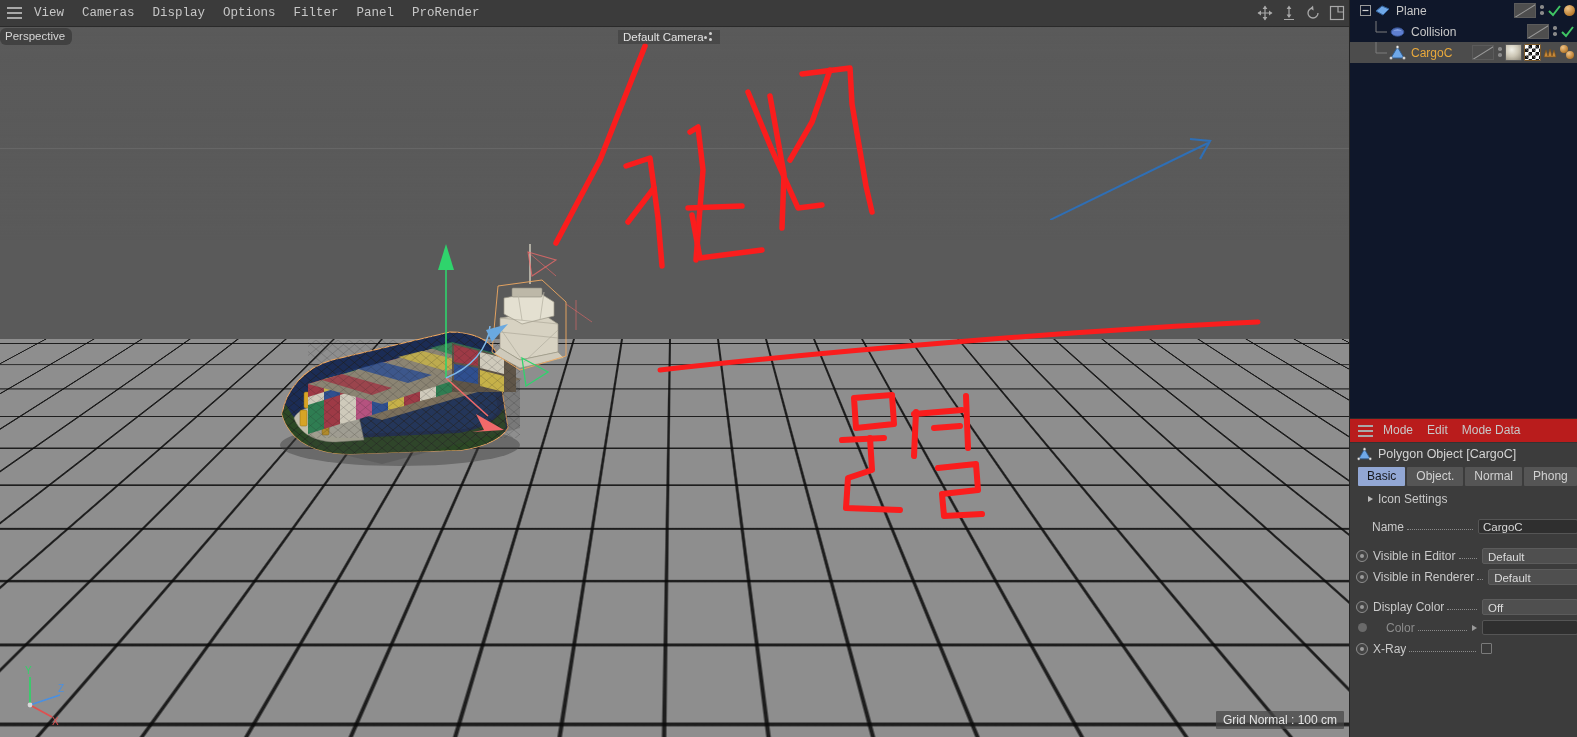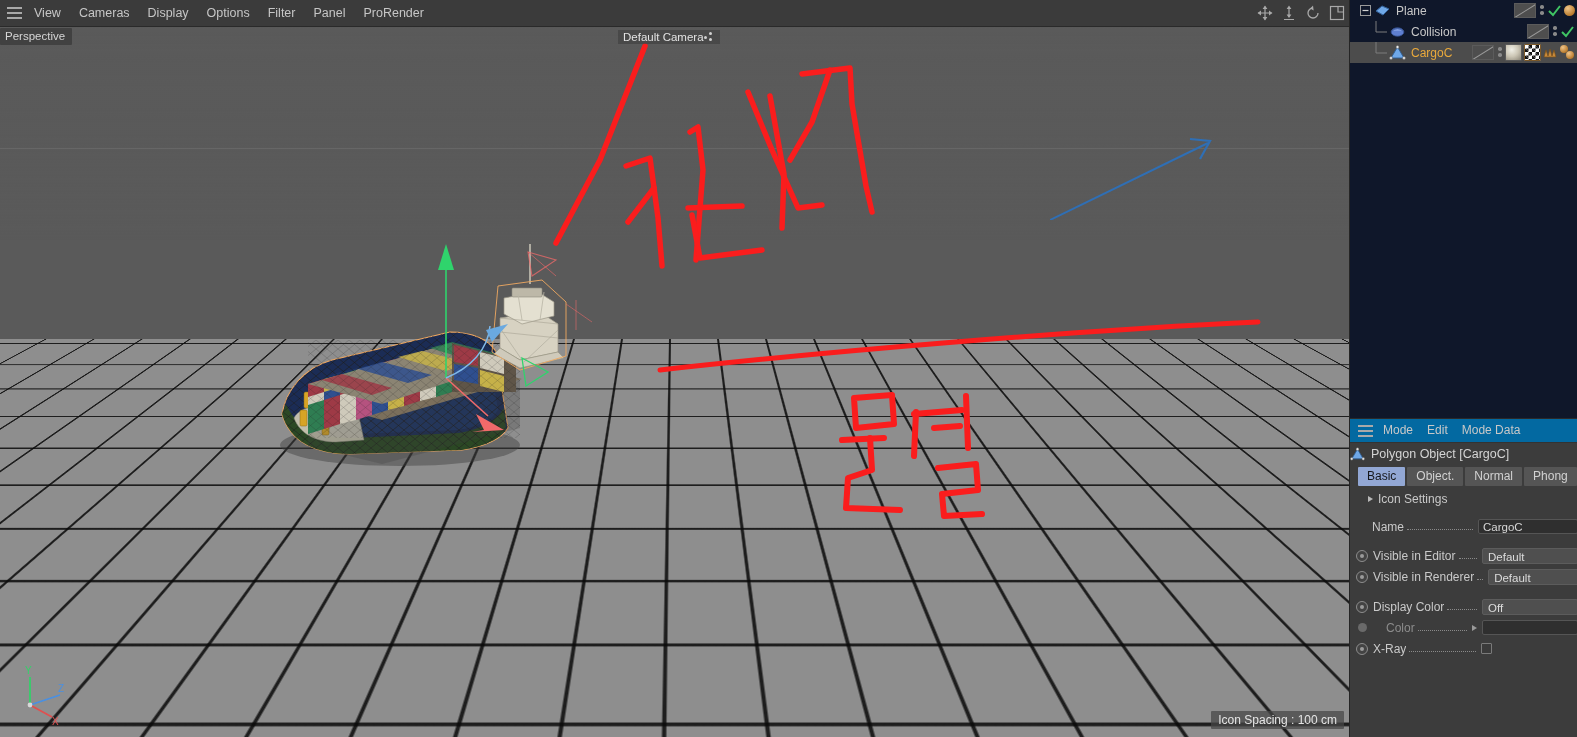--- a/index.html
+++ b/index.html
@@ -57,31 +57,31 @@
     position:absolute;left:0;top:0;width:1349px;height:26px;
     background:#3b3b3b;border-bottom:1px solid #2a2a2a;
     display:flex;align-items:center;z-index:30;
   }
   .hamburger{
     width:22px;height:26px;display:flex;flex-direction:column;
     align-items:center;justify-content:center;gap:3px;margin-left:3px;cursor:pointer;
   }
   .hamburger i{display:block;width:15px;height:2px;background:#a9a9a9;}
   .vp-menubar .mi{
-    padding:0 9px;line-height:26px;height:26px;color:#c6c6c6;font-size:12.5px;cursor:pointer;
+    padding:0 9px;line-height:26px;height:26px;color:#c6c6c6;font-size:12.5px;cursor:pointer;font-family:Liberation Mono, monospace;
   }
   .vp-icons{
     position:absolute;right:4px;top:0;height:26px;display:flex;align-items:center;gap:8px;
   }
   .vp-icons .vi{width:16px;height:16px;opacity:.82;cursor:pointer;}
 
   .persp-label{
     position:absolute;left:0;top:28px;z-index:30;
     background:rgba(62,62,62,.88);color:#d6d6d6;
-    padding:2px 7px 3px 5px;font-size:11.5px;border-radius:1px;text-align:center;
+    padding:2px 7px 3px 5px;font-size:11.5px;border-radius:6px;text-align:center;
   }
   .cam-label{
     position:absolute;left:618px;top:30px;z-index:30;
     background:rgba(62,62,62,.6);color:#e2e2e2;
     padding:1px 5px;font-size:11.5px;display:flex;align-items:flex-end;gap:0;
   }
   .cam-dots{display:inline-block;width:11px;height:11px;position:relative;}
   .cam-dots b{position:absolute;width:3px;height:3px;border-radius:50%;background:#cfcfcf;}
   .cam-dots b:nth-child(1){left:0;top:4px;}
   .cam-dots b:nth-child(2){left:5px;top:0;}
@@ -151,28 +151,28 @@
   }
   .tag.balls{background:transparent;position:relative;}
   .tag.balls b{position:absolute;border-radius:50%;background:radial-gradient(circle at 35% 30%,#f0c58a,#b97c2e 70%,#7a4f18);}
   .tag.balls b:nth-child(1){width:8px;height:8px;left:0;top:0;}
   .tag.balls b:nth-child(2){width:8px;height:8px;left:6px;top:6px;}
   .tag.ball1{background:radial-gradient(circle at 35% 30%,#f0c58a,#b97c2e 70%,#7a4f18);border-radius:50%;width:11px;height:11px;}
 
   
   .am{flex:1 1 auto;background:#3c3c3c;display:flex;flex-direction:column;overflow:hidden;}
   .am-menubar{
-    height:23px;display:flex;align-items:center;background:#0369a1;
+    height:23px;display:flex;align-items:center;background:#b91c1c;
     border-bottom:1px solid #333;
   }
   .am-menubar .hamburger{margin-left:4px;}
   .am-menubar .mi{padding:0 7px;line-height:23px;font-size:12px;color:#c8c8c8;cursor:pointer;}
 
   .am-objline{
-    height:22px;display:flex;align-items:center;gap:6px;
+    height:22px;display:flex;align-items:center;gap:6px;padding-left:7px;
     font-size:12.5px;color:#d4d4d4;
   }
   .am-tabs{display:flex;gap:2px;padding:2px 8px 3px 8px;}
   .am-tab{
     padding:2px 9px 3px;font-size:12px;background:#555;color:#d2d2d2;cursor:pointer;border-radius:1px;
   }
   .am-tab.active{background:#92a7d4;color:#17181c;}
   .am-section{
     font-size:12px;font-weight:bold;color:#e0e0e0;padding:4px 0 4px 8px;
   }
@@ -479,21 +479,21 @@
 
     <div class="cam-label">
       <span>Default Camera</span>
       <span class="cam-dots">
           <b></b>
           <b></b>
           <b></b>
         </span>
     </div>
 
-    <div class="grid-spacing">Icon Spacing : 100 cm</div>
+    <div class="grid-spacing">Grid Normal : 100 cm</div>
 
     <svg class="axis-gizmo" viewBox="0 0 62 66">
       <g stroke-width="1.8" fill="none">
         <path d="M22 44 L22 16" stroke="#35d06a"></path>
         <path d="M22 44 L52 34" stroke="#4a90e2"></path>
         <path d="M22 44 L44 56" stroke="#e05050"></path>
       </g>
       <circle cx="22" cy="44" r="2.4" fill="#d8d8d8"></circle>
       <text x="17" y="13" fill="#35d06a" font-size="10" font-family="Liberation Sans, sans-serif">Y</text>
       <text x="50" y="31" fill="#4a90e2" font-size="10" font-family="Liberation Sans, sans-serif">Z</text>

